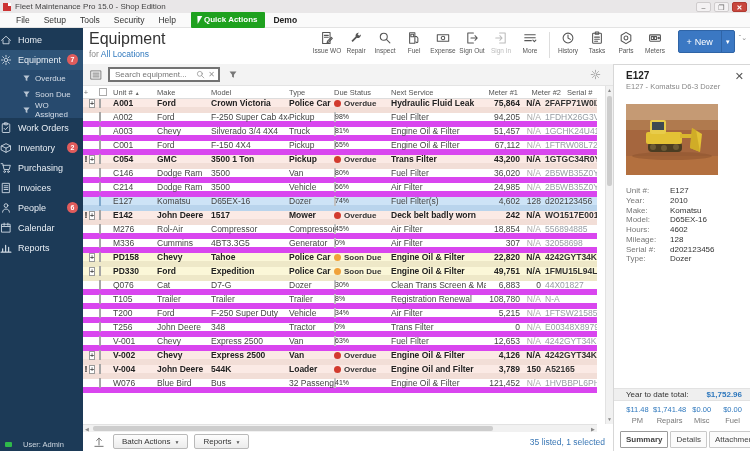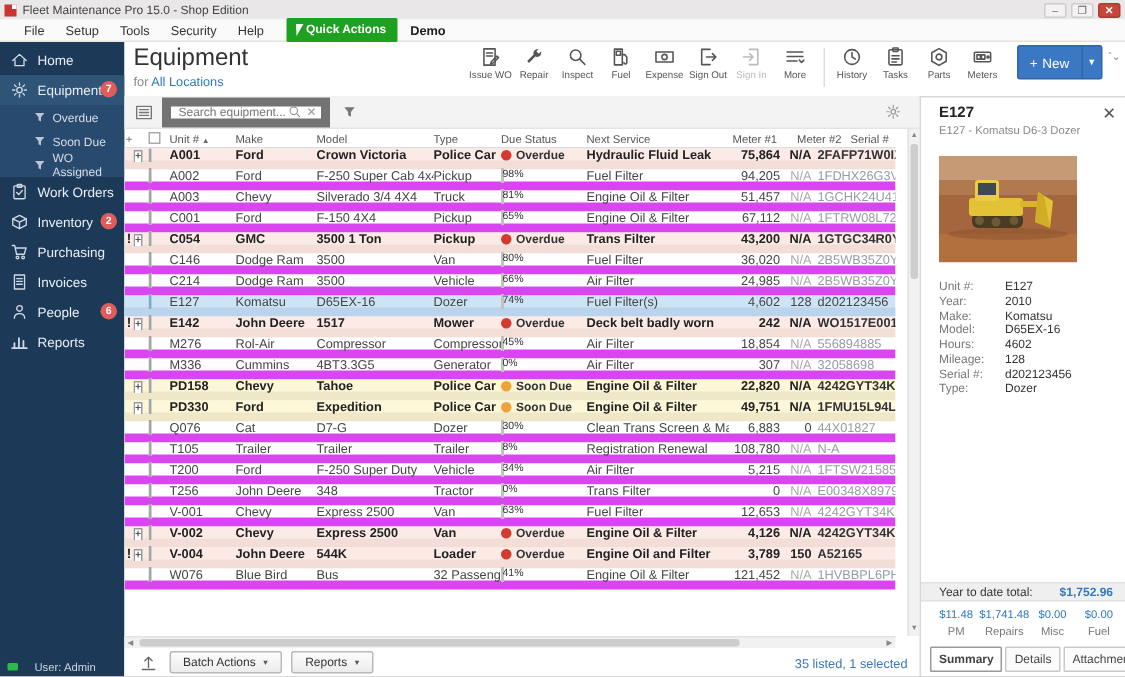--- a/index.html
+++ b/index.html
@@ -24,21 +24,21 @@
   .qa-btn { margin-left:8px; background:#1ea11e; color:#fff; font-size:8px; font-weight:bold;
             height:16px; line-height:12px; padding:0 8px 0 5px; border-radius:1px; display:flex; align-items:center; gap:3px;}
   .qa-bolt { display:inline-block; width:0; height:0; border-left:3px solid transparent; border-right:2px solid transparent;
              border-top:8px solid #fff; transform:skewX(-18deg); }
   .demo-label { font-weight:bold; margin-left:8px; color:#222; }
 
   
   .sidebar { position:absolute; top:28px; left:0; bottom:0; width:83px; background:#1c3a57; color:#e8eef4;
              display:flex; flex-direction:column; }
   .nav { flex:1; padding-top:2px; }
-  .nav-item { height:20px; display:flex; align-items:center; font-size:9px; position:relative; padding-left:7px; }
+  .nav-item { height:20px; display:flex; align-items:center; font-size:9px; position:relative; }
   .nav-item .icn { width:12px; height:12px; margin-right:6px; color:#cfd9e3; flex:none; }
   .nav-group.active { background:#274a6e; }
   .nav-group.active > .nav-item { background:#2e5478; }
   .badge { position:absolute; right:5px; top:4px; min-width:11px; height:11px; border-radius:6px;
            background:#e05c5c; color:#fff; font-size:7px; font-weight:bold; line-height:11px; text-align:center; padding:0 2px; }
   .sub-item { height:16px; display:flex; align-items:center; font-size:8px; color:#d6dee8; padding-left:22px; }
   .sub-item .icn { width:9px; height:9px; margin-right:4px; color:#b9c6d4; flex:none; }
   .statusbar { height:13px; display:flex; align-items:center; font-size:7.5px; color:#cdd6df; padding-left:5px; gap:11px; }
   .status-dot { width:7px; height:5px; border-radius:1px; background:#2fb94a; }
 
@@ -82,21 +82,21 @@
   .cost-value { font-size:7.5px; color:#2f78bd; }
   .cost-label { font-size:7.5px; color:#777; margin-top:2px; }
   .panel-tabs { position:absolute; bottom:3px; left:6px; right:2px; display:flex; gap:2px; }
   .ptab { font-size:8px; color:#444; border:1px solid #c9c9c9; background:#fbfbfb; padding:3px 5px; border-radius:1px; }
   .ptab.active { font-weight:bold; background:#fff; border-color:#9a9a9a; }
 
   
   .main { position:absolute; left:83px; top:64px; right:137px; bottom:0; background:#fff; }
   .searchrow { height:22px; background:#f3f3f3; border-bottom:1px solid #e4e4e4; display:flex; align-items:center; padding-left:6px; }
   .list-ico { width:14px; height:12px; color:#777; margin-right:5px; }
-  .searchbox { width:112px; height:20px; background:#fff; border:6px solid #737373; display:flex; align-items:center; padding:0 3px 0 5px; }
+  .searchbox { width:112px; height:15px; background:#fff; border:2px solid #737373; display:flex; align-items:center; padding:0 3px 0 5px; }
   .searchbox input { border:none; outline:none; flex:1; font-size:8px; color:#555; width:70px; font-family:"Liberation Sans",sans-serif; background:transparent; }
   .searchbox .icn { width:9px; height:9px; color:#888; margin-left:2px; }
   .sx { font-size:8px; color:#999; margin-left:3px; }
   .filter-ico { width:10px; height:10px; color:#777; margin-left:8px; }
   .gear-ico { width:11px; height:11px; color:#9a9a9a; margin-left:auto; margin-right:12px; }
 
   .grid-wrap { position:relative; }
   .thead { height:13px; display:grid; grid-template-columns:6px 10px 14px 44px 54px 78px 45px 57px 95px 32px 43px 1fr;
            align-items:center; font-size:7.5px; color:#555; border-bottom:1px solid #ddd; width:514px; }
   .thead .right { text-align:right; }
@@ -269,20 +269,31 @@
               </svg>
             </span>
             <span>People</span>
             <span class="badge">6</span>
           </div>
         </div>
         <div class="nav-group">
           <div class="nav-item">
             <span class="icn">
               <svg viewBox="0 0 16 16" fill="none" stroke="currentColor" stroke-width="1.2" stroke-linecap="round" stroke-linejoin="round">
+                <rect x="2.5" y="3" width="11" height="10.5"></rect>
+                <path d="M2.5 6h11M5.5 1.5v3M10.5 1.5v3"></path>
+              </svg>
+            </span>
+            <span>Calendar</span>
+          </div>
+        </div>
+        <div class="nav-group">
+          <div class="nav-item">
+            <span class="icn">
+              <svg viewBox="0 0 16 16" fill="none" stroke="currentColor" stroke-width="1.2" stroke-linecap="round" stroke-linejoin="round">
                 <path d="M3.5 13V9M7.5 13V4.5M11.5 13V7M1.5 13.5h13" stroke-width="1.6"></path>
               </svg>
             </span>
             <span>Reports</span>
           </div>
         </div>
       </div>
     <div class="statusbar">
       <span class="status-dot"></span>
       <span>User: Admin</span>

